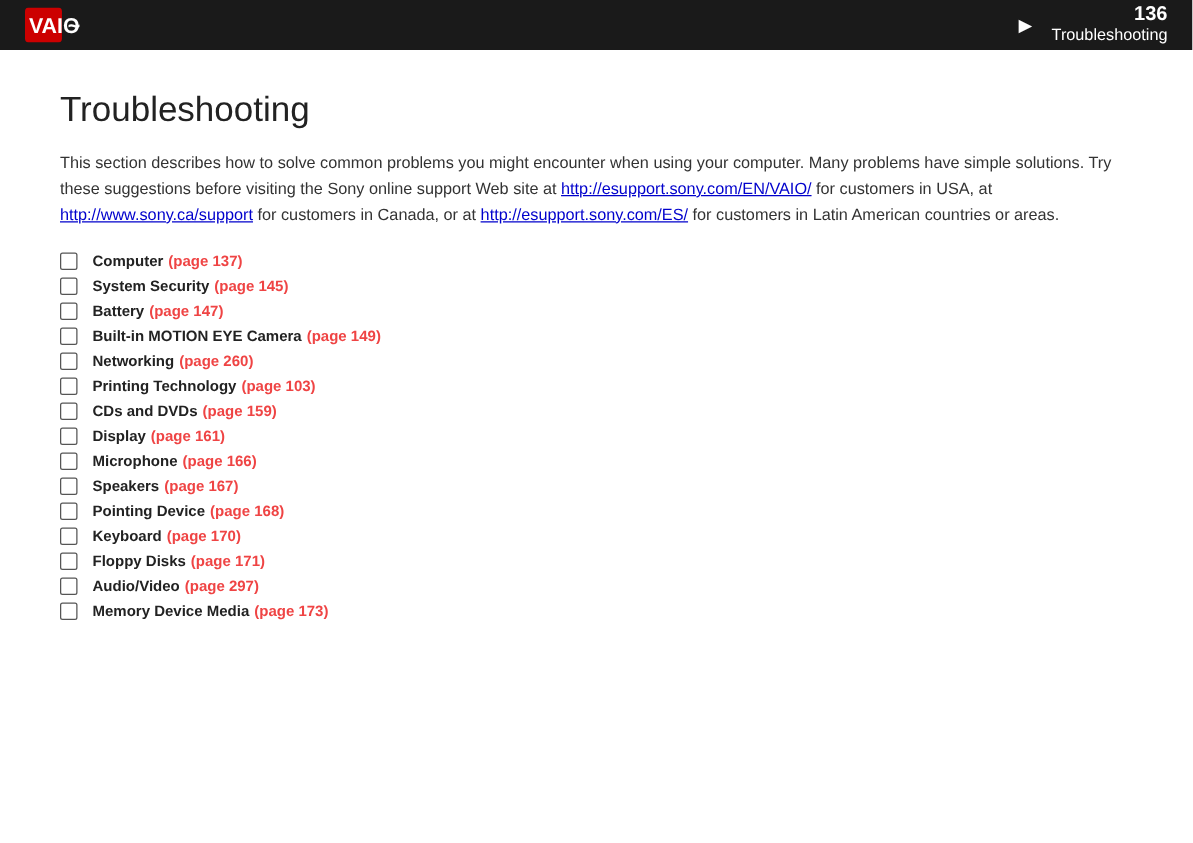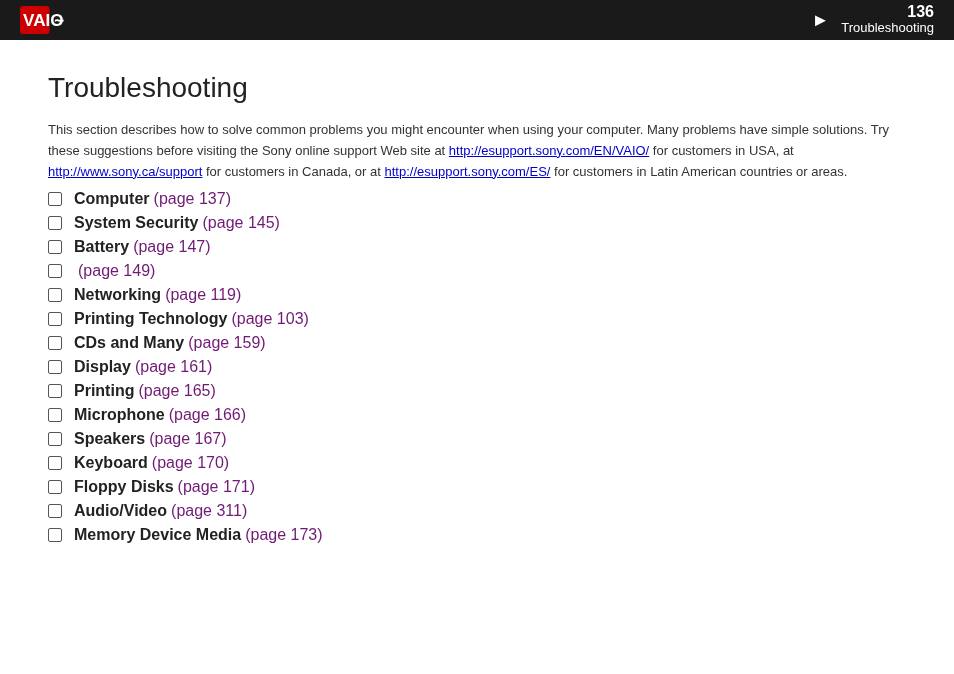--- a/index.html
+++ b/index.html
@@ -72,61 +72,61 @@
       font-size: 28px;
       font-weight: normal;
       color: #222222;
       margin-bottom: 16px;
     }
 
     .intro-text {
       font-size: 13px;
       color: #333333;
       line-height: 1.6;
-      margin-bottom: 8px;
+      margin-bottom: 20px;
       max-width: 880px;
     }
 
     .intro-text a {
       color: #0000cc;
       text-decoration: underline;
     }
 
     .toc-list {
       list-style: none;
       padding: 0;
       margin: 0;
       columns: 1;
     }
 
     .toc-item {
       display: flex;
       align-items: center;
       margin-bottom: 6px;
-      font-size: 16px;
+      font-size: 12px;
     }
 
     .toc-checkbox {
       width: 14px;
       height: 14px;
       border: 1.5px solid #555555;
       border-radius: 2px;
       margin-right: 12px;
       flex-shrink: 0;
       background: #ffffff;
     }
 
     .toc-item-label {
       color: #222222;
       font-weight: bold;
     }
 
     .toc-item-link {
-      color: #701a75;
-      font-weight: normal;
+      color: #ef4444;
+      font-weight: bold;
       margin-left: 4px;
       text-decoration: none;
     }
   </style>
 </head>
 <body>
 
 <header class="header">
   <div class="vaio-logo">
 
@@ -166,71 +166,72 @@
         <span class="toc-item-label">System Security</span>
         <a class="toc-item-link" href="#">(page 145)</a>
       </li>
       <li class="toc-item">
         <div class="toc-checkbox"></div>
         <span class="toc-item-label">Battery</span>
         <a class="toc-item-link" href="#">(page 147)</a>
       </li>
       <li class="toc-item">
         <div class="toc-checkbox"></div>
+        <span class="toc-item-label">Built-in MOTION EYE Camera</span>
         <a class="toc-item-link" href="#">(page 149)</a>
       </li>
       <li class="toc-item">
         <div class="toc-checkbox"></div>
         <span class="toc-item-label">Networking</span>
-        <a class="toc-item-link" href="#">(page 119)</a>
+        <a class="toc-item-link" href="#">(page 260)</a>
       </li>
       <li class="toc-item">
         <div class="toc-checkbox"></div>
         <span class="toc-item-label">Printing Technology</span>
         <a class="toc-item-link" href="#">(page 103)</a>
       </li>
       <li class="toc-item">
         <div class="toc-checkbox"></div>
-        <span class="toc-item-label">CDs and Many</span>
+        <span class="toc-item-label">CDs and DVDs</span>
         <a class="toc-item-link" href="#">(page 159)</a>
       </li>
       <li class="toc-item">
         <div class="toc-checkbox"></div>
         <span class="toc-item-label">Display</span>
         <a class="toc-item-link" href="#">(page 161)</a>
       </li>
       <li class="toc-item">
         <div class="toc-checkbox"></div>
-        <span class="toc-item-label">Printing</span>
-        <a class="toc-item-link" href="#">(page 165)</a>
-      </li>
-      <li class="toc-item">
-        <div class="toc-checkbox"></div>
         <span class="toc-item-label">Microphone</span>
         <a class="toc-item-link" href="#">(page 166)</a>
       </li>
       <li class="toc-item">
         <div class="toc-checkbox"></div>
         <span class="toc-item-label">Speakers</span>
         <a class="toc-item-link" href="#">(page 167)</a>
       </li>
       <li class="toc-item">
         <div class="toc-checkbox"></div>
+        <span class="toc-item-label">Pointing Device</span>
+        <a class="toc-item-link" href="#">(page 168)</a>
+      </li>
+      <li class="toc-item">
+        <div class="toc-checkbox"></div>
         <span class="toc-item-label">Keyboard</span>
         <a class="toc-item-link" href="#">(page 170)</a>
       </li>
       <li class="toc-item">
         <div class="toc-checkbox"></div>
         <span class="toc-item-label">Floppy Disks</span>
         <a class="toc-item-link" href="#">(page 171)</a>
       </li>
       <li class="toc-item">
         <div class="toc-checkbox"></div>
         <span class="toc-item-label">Audio/Video</span>
-        <a class="toc-item-link" href="#">(page 311)</a>
+        <a class="toc-item-link" href="#">(page 297)</a>
       </li>
       <li class="toc-item">
         <div class="toc-checkbox"></div>
         <span class="toc-item-label">Memory Device Media</span>
         <a class="toc-item-link" href="#">(page 173)</a>
       </li>
     </ul>
 </main>
 
 </body></html>

